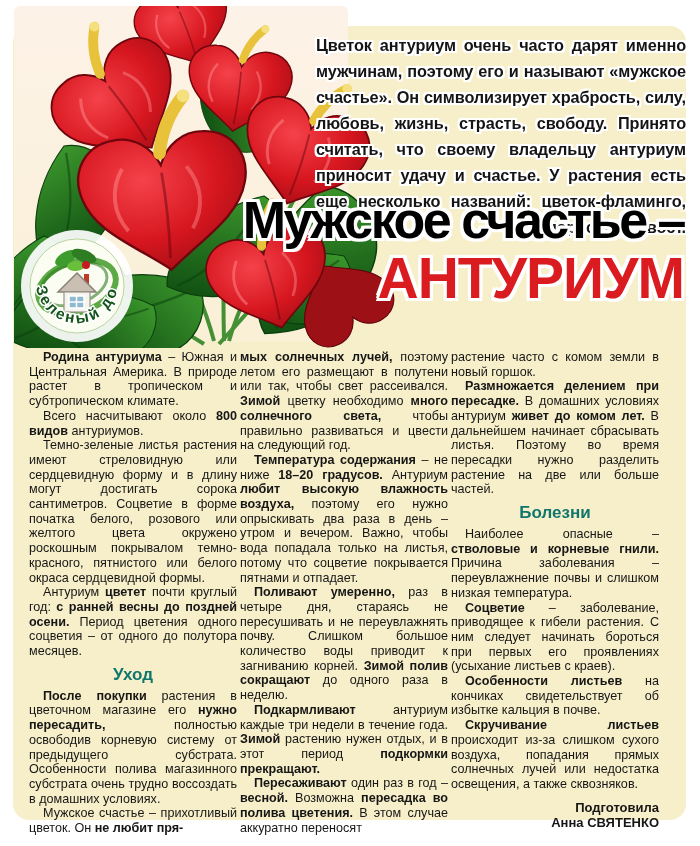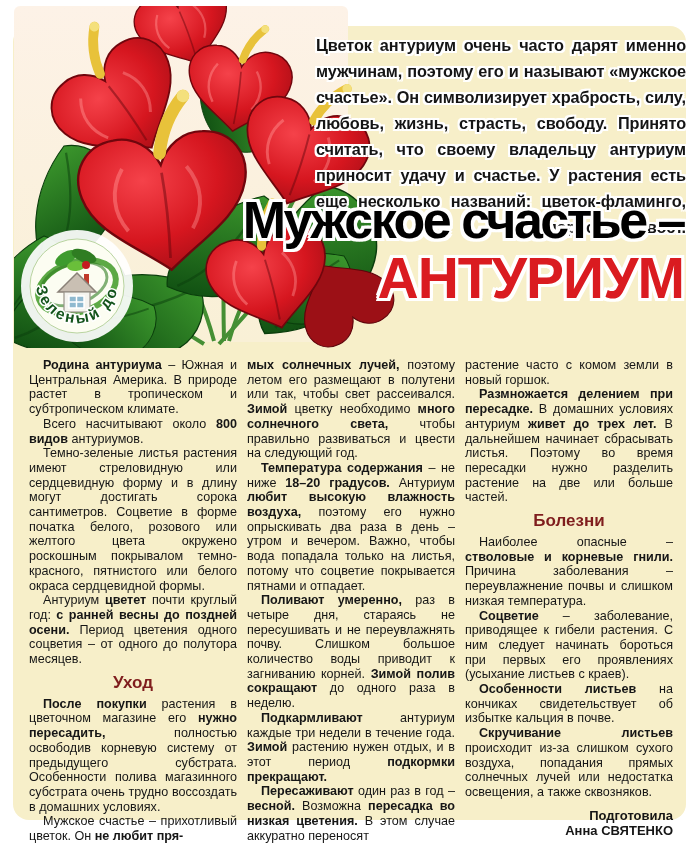--- a/index.html
+++ b/index.html
@@ -28,32 +28,32 @@
     display:block;font-size:52px;font-weight:700;letter-spacing:-2.5px;color:#000000;line-height:0.95;
     text-shadow:-3px -3px 0 #fff,3px -3px 0 #fff,-3px 3px 0 #fff,3px 3px 0 #fff,
                 -3px 0 0 #fff,3px 0 0 #fff,0 -3px 0 #fff,0 3px 0 #fff;
   }
   .title-red{
     display:block;margin-top:5px;font-size:57px;font-weight:800;letter-spacing:-1px;color:#da1b20;line-height:1;
     text-shadow:-3px -3px 0 #fff,3px -3px 0 #fff,-3px 3px 0 #fff,3px 3px 0 #fff,
                 -3px 0 0 #fff,3px 0 0 #fff,0 -3px 0 #fff,0 3px 0 #fff;
   }
   .columns{
-    position:absolute;left:29px;top:358px;width:645px;z-index:3;
-    display:flex;gap:10px;
+    position:absolute;left:29px;top:350px;width:645px;z-index:3;
+    display:flex;gap:3px;
   }
   .col{width:208px;}
   .col p{
     margin:0;text-indent:14px;text-align:justify;
     font-size:12.6px;line-height:14.7px;color:#161616;
   }
   .col p.noindent{text-indent:0;}
   .col b{font-weight:700;}
   .col h3{
-    margin:6px 0 4px;text-align:center;color:#7f1d1d;
+    margin:6px 0 4px;text-align:center;color:#0f766e;
     font-size:17px;font-weight:800;letter-spacing:0;
   }
   .col p.author{
     margin-top:8px;text-align:center;text-align-last:right;font-weight:700;text-indent:0;
     font-size:13px;line-height:15.5px;
   }
 </style>
 </head>
 <body>
 
@@ -164,25 +164,25 @@
         <p>Антуриум <b>цветет</b> почти круглый год: <b>с ранней весны до поздней осени.</b> Период цветения одного соцветия – от одного до полутора месяцев.</p>
         <h3>Уход</h3>
         <p><b>После покупки</b> растения в цветочном магазине его <b>нужно пересадить,</b> полностью освободив корневую систему от предыдущего субстрата. Особенности полива магазинного субстрата очень трудно воссоздать в домашних условиях.</p>
         <p>Мужское счастье – прихотливый цветок. Он <b>не любит пря-</b></p>
       </div>
     <div class="col">
         <p class="noindent"><b>мых солнечных лучей,</b> поэтому летом его размещают в полутени или так, чтобы свет рассеивался. <b>Зимой</b> цветку необходимо <b>много солнечного света,</b> чтобы правильно развиваться и цвести на следующий год.</p>
         <p><b>Температура содержания</b> – не ниже <b>18–20 градусов.</b> Антуриум <b>любит высокую влажность воздуха,</b> поэтому его нужно опрыскивать два раза в день – утром и вечером. Важно, чтобы вода попадала только на листья, потому что соцветие покрывается пятнами и отпадает.</p>
         <p><b>Поливают умеренно,</b> раз в четыре дня, стараясь не пересушивать и не переувлажнять почву. Слишком большое количество воды приводит к загниванию корней. <b>Зимой полив сокращают</b> до одного раза в неделю.</p>
         <p><b>Подкармливают</b> антуриум каждые три недели в течение года. <b>Зимой</b> растению нужен отдых, и в этот период <b>подкормки прекращают.</b></p>
-        <p><b>Пересаживают</b> один раз в год – <b>весной.</b> Возможна <b>пересадка во низкая цветения.</b> В этом случае аккуратно переносят</p>
+        <p><b>Пересаживают</b> один раз в год – <b>весной.</b> Возможна <b>пересадка во полива цветения.</b> В этом случае аккуратно переносят</p>
       </div>
     <div class="col">
         <p class="noindent">растение часто с комом земли в новый горшок.</p>
-        <p><b>Размножается делением при пересадке.</b> В домашних условиях антуриум <b>живет до трех лет.</b> В дальнейшем начинает сбрасывать листья. Поэтому во время пересадки нужно разделить растение на две или больше частей.</p>
+        <p><b>Размножается делением при пересадке.</b> В домашних условиях антуриум <b>живет до комом лет.</b> В дальнейшем начинает сбрасывать листья. Поэтому во время пересадки нужно разделить растение на две или больше частей.</p>
         <h3>Болезни</h3>
         <p>Наиболее опасные – <b>стволовые и корневые гнили.</b> Причина заболевания – переувлажнение почвы и слишком низкая температура.</p>
         <p><b>Соцветие</b> – заболевание, приводящее к гибели растения. С ним следует начинать бороться при первых его проявлениях (усыхание листьев с краев).</p>
         <p><b>Особенности листьев</b> на кончиках свидетельствует об избытке кальция в почве.</p>
         <p><b>Скручивание листьев</b> происходит из-за слишком сухого воздуха, попадания прямых солнечных лучей или недостатка освещения, а также сквозняков.</p>
         <p class="author">Подготовила<br>Анна СВЯТЕНКО</p>
       </div>
   </div>
 
 </div>

